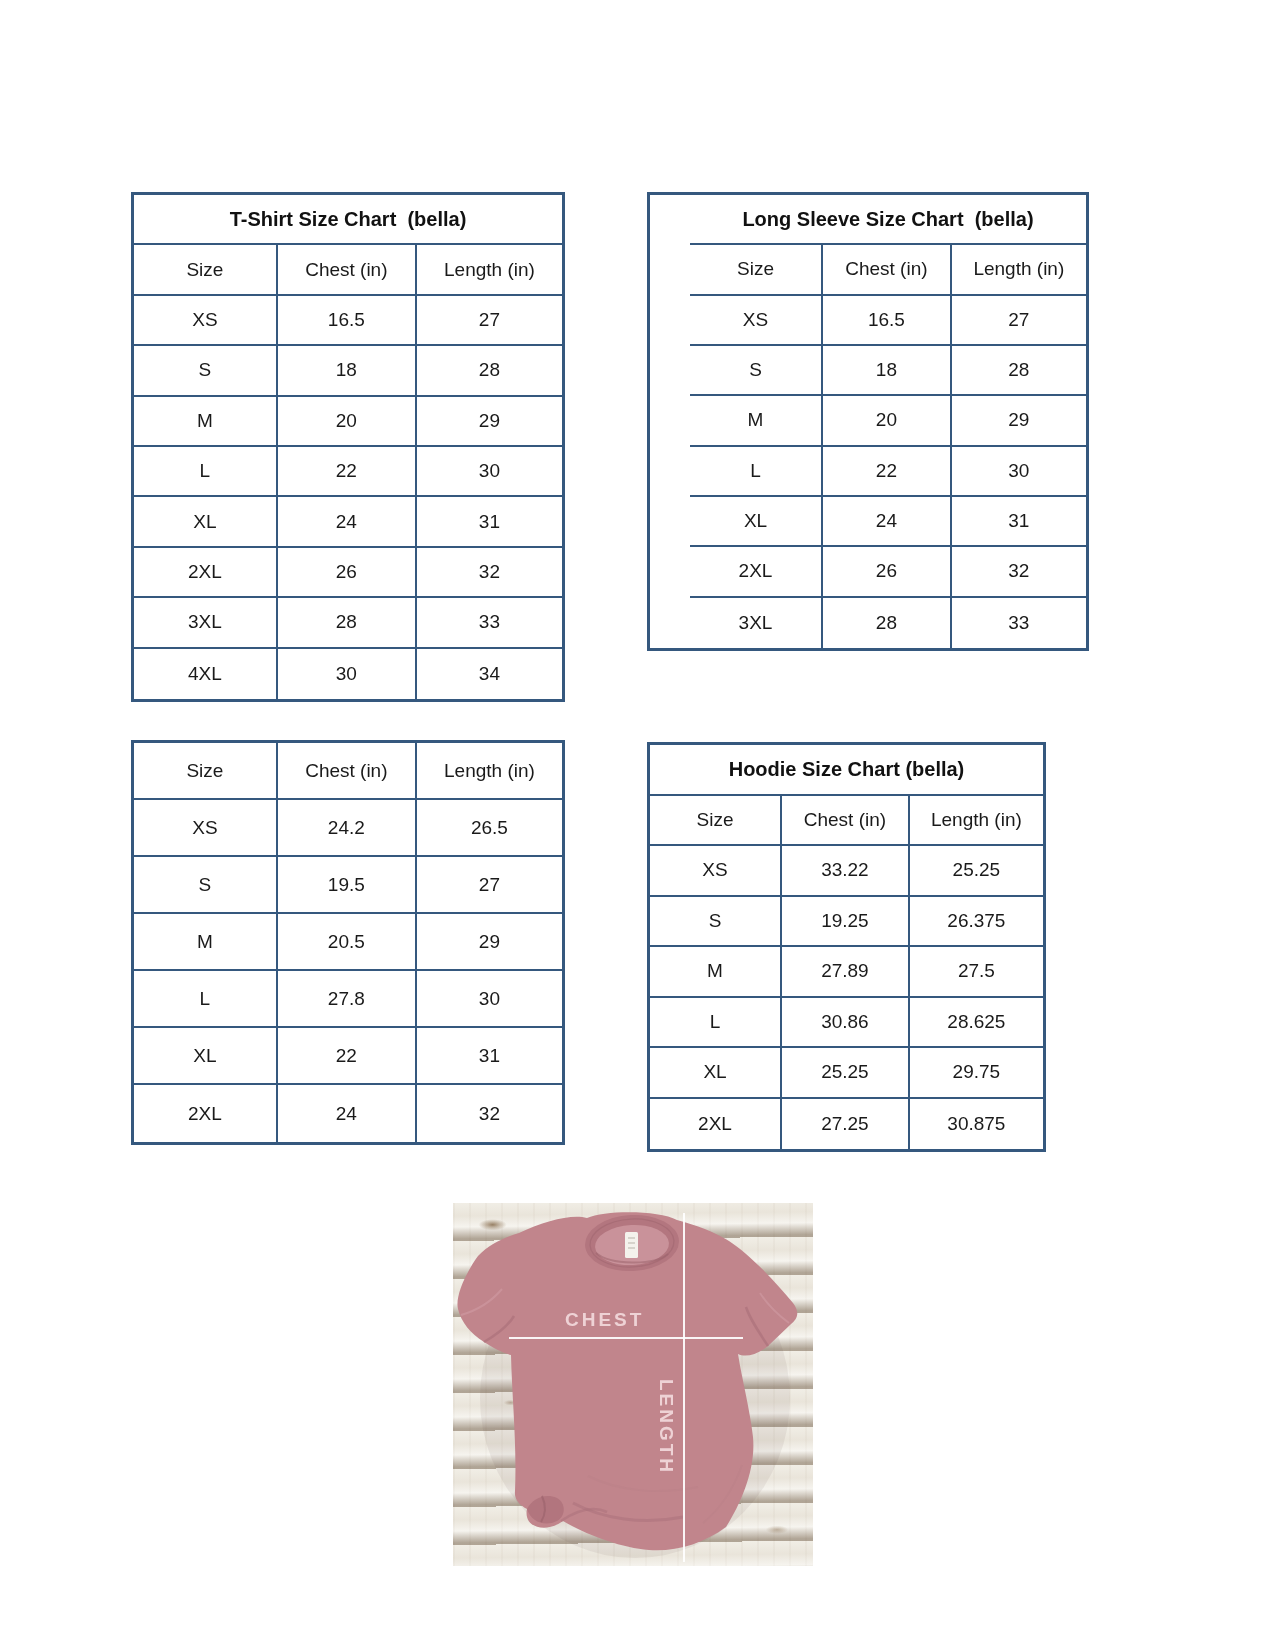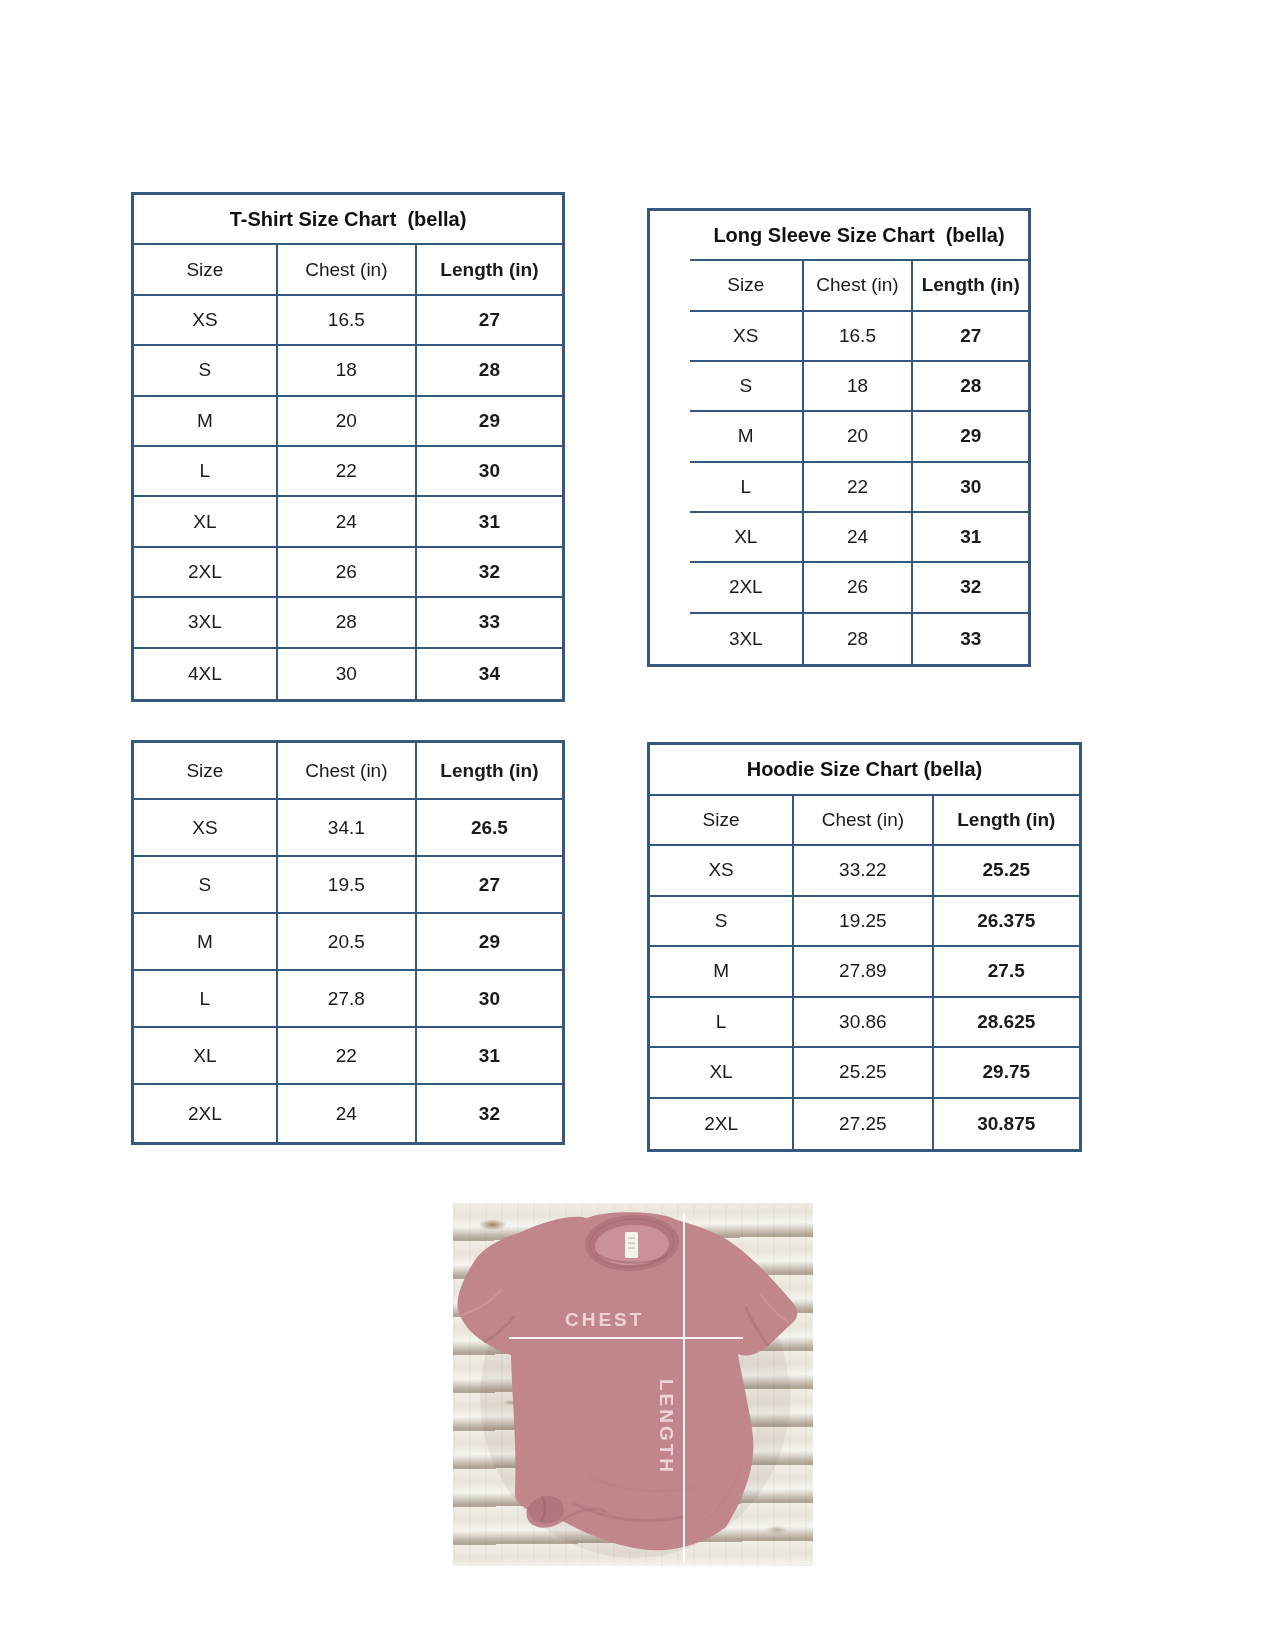--- a/index.html
+++ b/index.html
@@ -12,37 +12,37 @@
 
   
   .size-table {
     position:absolute; display:grid;
     grid-template-columns:33.6% 32.5% 33.9%;
     grid-auto-rows:minmax(0,1fr);
     border:3px solid var(--table-border);
     box-sizing:border-box; background:#fff;
   }
   .t-tshirt     { left:131px; top:192px; width:434px; height:510px; }
-  .t-longsleeve { left:647px; top:208px; width:384px; height:459px;padding-left:40px; }
+  .t-longsleeve { left:647px; top:192px; width:442px; height:459px;padding-left:40px; }
   .t-sweatshirt { left:131px; top:740px; width:434px; height:405px; }
-  .t-hoodie     { left:647px; top:742px; width:435px; height:410px; }
+  .t-hoodie     { left:647px; top:742px; width:399px; height:410px; }
 
   .t-title {
     grid-column:1 / -1; display:flex; align-items:center; justify-content:center;
     font-weight:bold; font-size:20px; color:#111;
     border-bottom:2px solid var(--table-border); white-space:pre;
   }
   .cell {
     display:flex; align-items:center; justify-content:center;
     font-size:19px; color:var(--cell-text);
     border-right:2px solid var(--table-border);
     border-bottom:2px solid var(--table-border);
     box-sizing:border-box;
   }
-  .cell.c3  { border-right:none;font-weight:bold; }
+  .cell.c3  { border-right:none; }
   .cell.last{ border-bottom:none; }
 
   
   .photo { position:absolute; left:437px; top:1187px; width:360px; height:363px; }
   .wood  {
     position:absolute; inset:0;
     background-color:#f1eee6;
     background-image:
       radial-gradient(ellipse 20px 8px at 11% 6%,  rgba(120,90,55,.75), rgba(120,90,55,0) 70%),
       radial-gradient(ellipse 12px 5px at 57% 66%, rgba(125,95,60,.45), rgba(125,95,60,0) 70%),
@@ -136,21 +136,21 @@
       <div class="cell c1 last">3XL</div>
       <div class="cell c2 last">28</div>
       <div class="cell c3 last">33</div>
     </section>
 
   <section class="size-table t-sweatshirt">
   <div class="cell c1">Size</div>
       <div class="cell c2">Chest (in)</div>
       <div class="cell c3">Length (in)</div>
       <div class="cell c1">XS</div>
-      <div class="cell c2">34.1</div>
+      <div class="cell c2">24.2</div>
       <div class="cell c3">26.5</div>
       <div class="cell c1">S</div>
       <div class="cell c2">19.5</div>
       <div class="cell c3">27</div>
       <div class="cell c1">M</div>
       <div class="cell c2">20.5</div>
       <div class="cell c3">29</div>
       <div class="cell c1">L</div>
       <div class="cell c2">27.8</div>
       <div class="cell c3">30</div>

